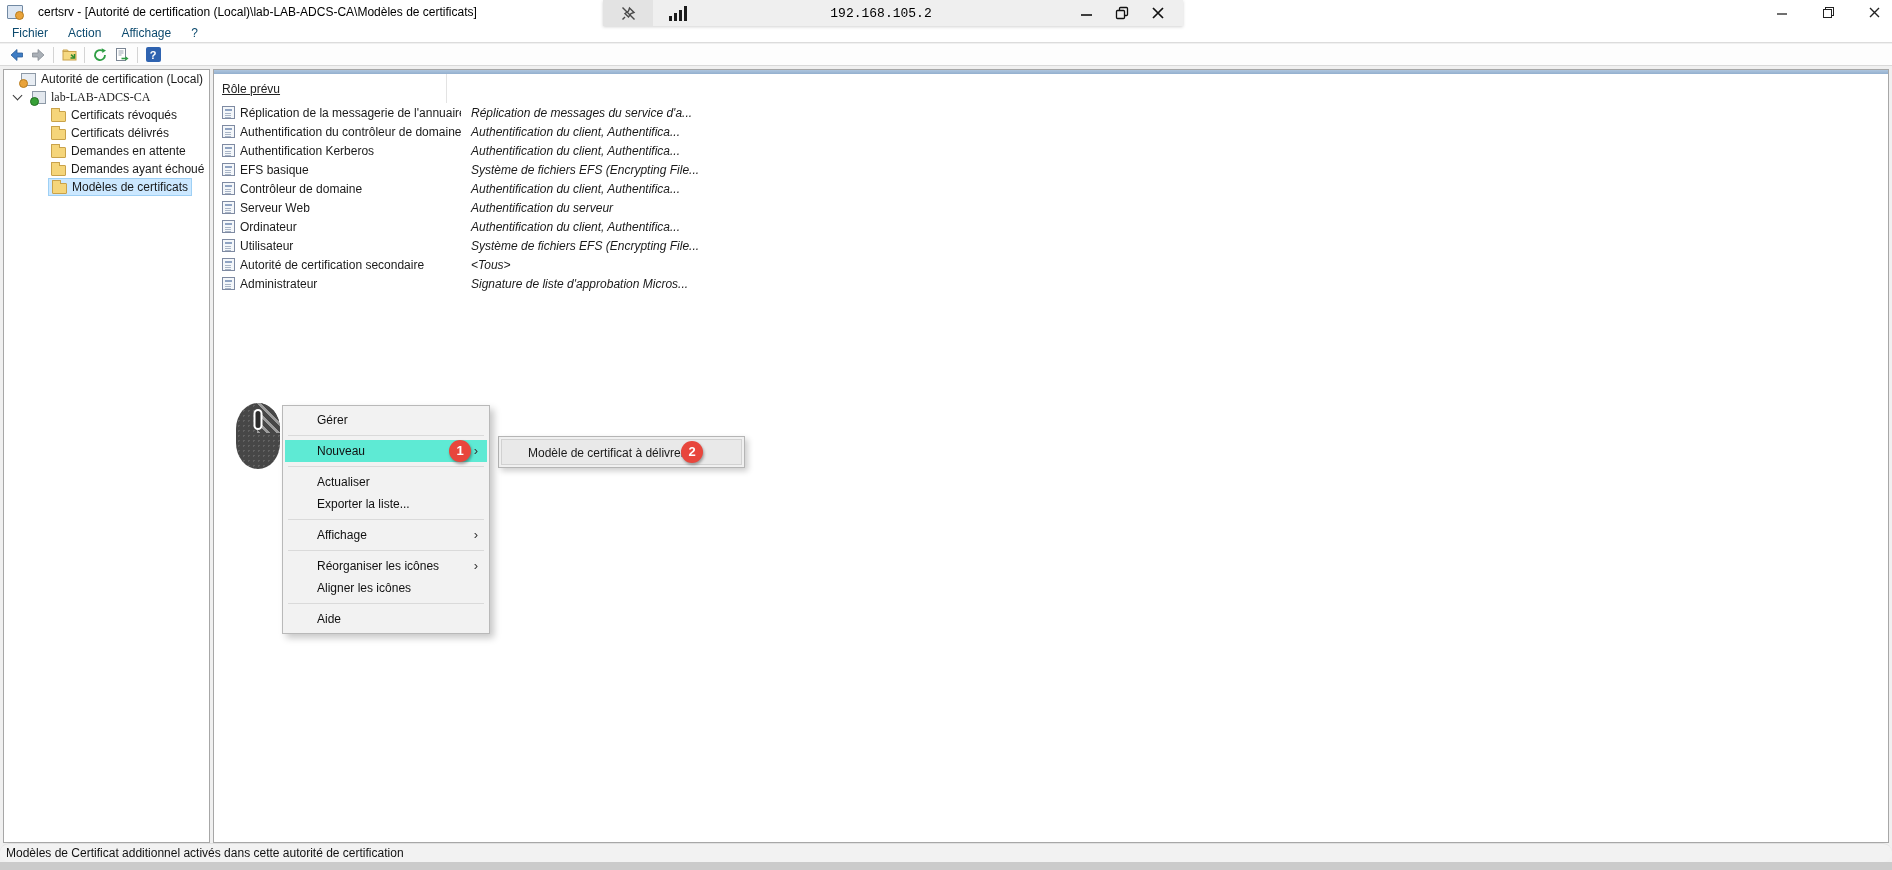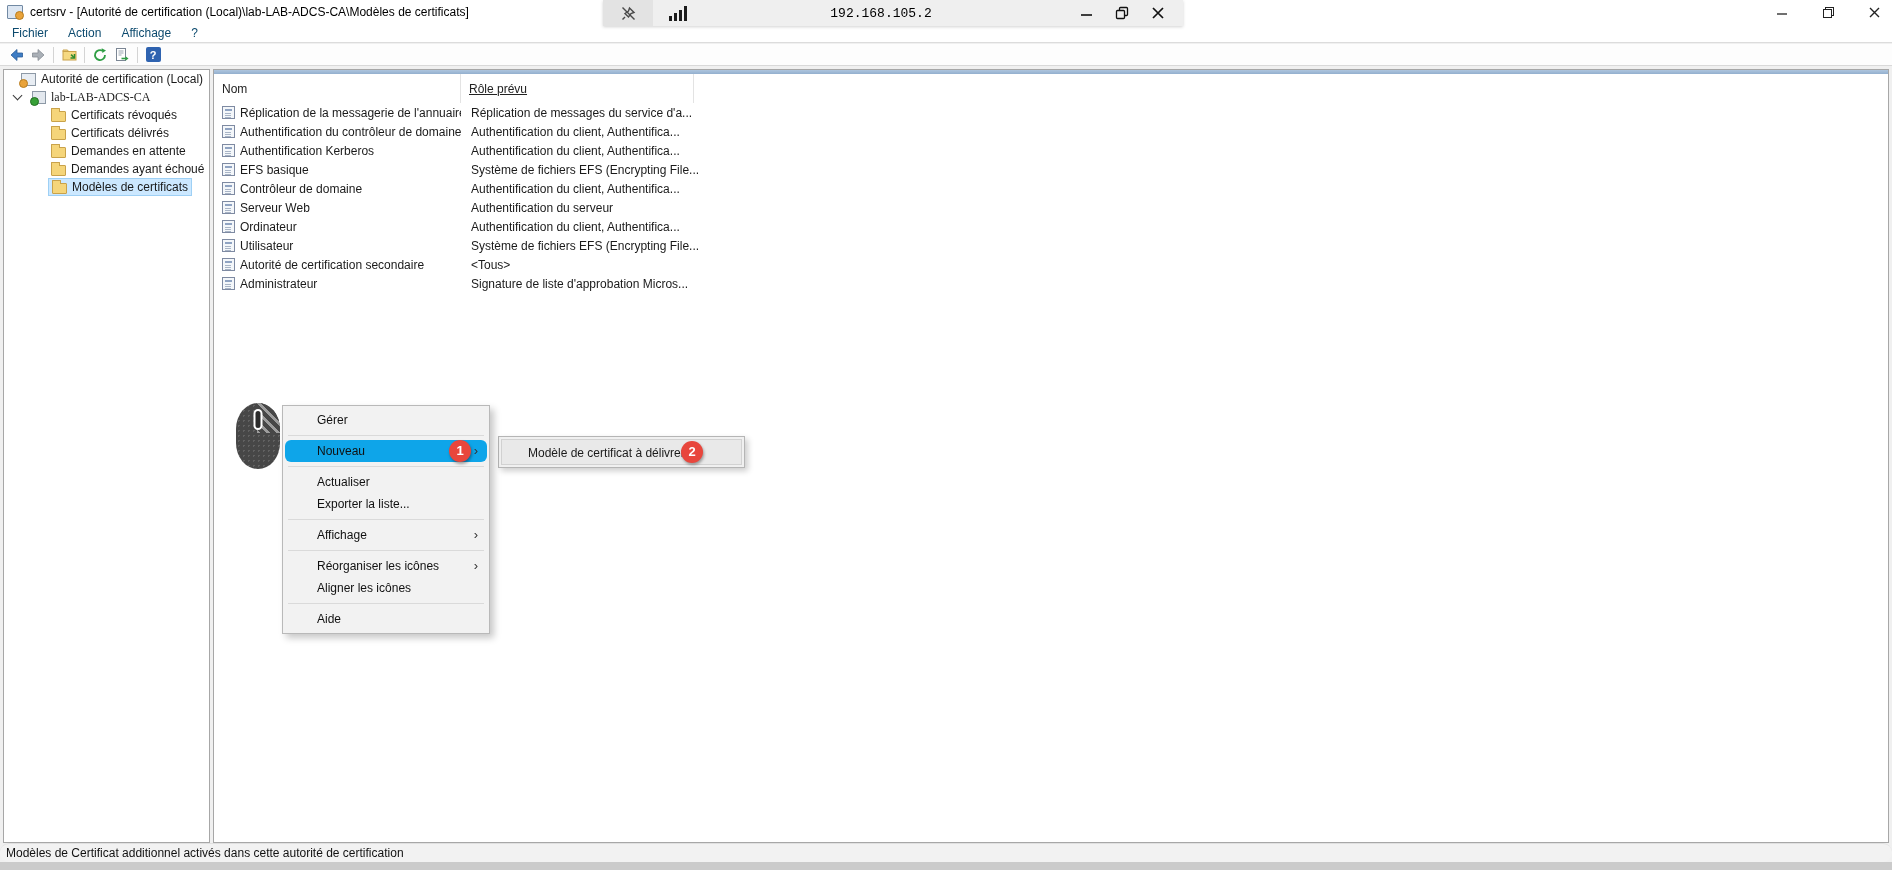--- a/index.html
+++ b/index.html
@@ -9,21 +9,21 @@
     background: #f0f0f0;
     font-family: "Liberation Sans", "DejaVu Sans", sans-serif;
     font-size: 12px;
     color: #1a1a1a;
     overflow: hidden;
   }
 
   
   .titlebar {
     position:absolute; left:0; top:0; right:0; height:24px;
-    background:#ffffff; display:flex; align-items:center; padding-left:7px; gap:7px;
+    background:#ffffff; display:flex; align-items:center; padding-left:7px; gap:15px;
   }
   .app-icon { width:16px; height:14px; background:#dce6f2; border:1px solid #7189a3; position:relative; border-radius:1px; }
   .app-icon::after { content:""; position:absolute; right:-2px; bottom:-2px; width:7px; height:7px; border-radius:50%; background:#e9a33b; border:1px solid #b87d20; }
   .title-text { color:#000; }
   .win-controls { position:absolute; right:10px; top:0; height:24px; display:flex; align-items:center; gap:30px; }
   .win-btn { display:flex; align-items:center; justify-content:center; width:16px; height:20px; }
 
   
   .rdp-bar {
     position:absolute; left:603px; top:0; width:580px; height:26px; z-index:40;
@@ -86,34 +86,34 @@
     border:1px solid #9ed0f5; height:18px; padding:0 3px; margin-left:-3px; }
 
   
   .list-header { display:flex; height:29px; align-items:center; color:#222; }
   .hcell { height:100%; display:flex; align-items:center; padding-left:8px; border-right:1px solid #e3e3e3; }
   .hcell.c1 { width:247px; }
   .hcell.c2 { width:233px;text-decoration:underline; }
   .list-row { display:flex; height:19px; align-items:center; }
   .cell { display:flex; align-items:center; overflow:hidden; white-space:nowrap; }
   .cell.name-cell { width:247px; padding-left:8px; gap:5px; }
-  .cell.role-cell { width:300px; padding-left:10px; }
+  .cell.role-cell { width:300px; padding-left:10px;font-style:italic; }
   .cert-icon { width:13px; height:13px; border:1px solid #7e8aa2; background:#f4f7fa; position:relative; flex:none; }
   .cert-icon::before { content:""; position:absolute; left:2px; right:2px; top:2px; height:2px; background:#8fa3c2; }
   .cert-icon::after { content:""; position:absolute; left:2px; top:6px; width:6px; height:1px;
     background:#a8b4c6; box-shadow:0 2px 0 #a8b4c6, 0 4px 0 #a8b4c6; }
 
   
   .context-menu {
     position:absolute; left:282px; top:405px; width:208px; z-index:30;
     background:#f2f2f2; border:1px solid #b9b9b9; box-shadow:4px 4px 7px rgba(0,0,0,0.22);
     padding:3px 2px;
   }
   .menu-item { height:22px; line-height:22px; padding-left:32px; position:relative; color:#111; white-space:nowrap; }
-  .menu-item.highlight { background:#0ea5e9;border-radius:6px; }
+  .menu-item.highlight { background:#5eead4; }
   .menu-sep { height:1px; background:#dadada; margin:4px 3px; }
   .menu-arrow { position:absolute; right:9px; top:0; font-size:13px; color:#333; }
 
   
   .submenu {
     position:absolute; left:498px; top:436px; width:247px; z-index:29;
     background:#f0f0f0; border:1px solid #b5b5b5; box-shadow:3px 3px 6px rgba(0,0,0,0.2); padding:2px;
   }
   .submenu-item { height:26px; line-height:26px; background:#e9e9e9; border:1px solid #d2d2d2;
     padding-left:26px; position:relative; white-space:nowrap; }
@@ -296,23 +296,20 @@
         <span class="folder-icon"></span>
         <span>Modèles de certificats</span>
       </span>
     </div>
   </div>
 </div>
 
 <div class="list-pane">
   <div class="list-accent"></div>
   <div class="list-header">
-    <div class="hcell c1">
-        <span>Nom</span>
-      </div>
     <div class="hcell c2">
         <span>Rôle prévu</span>
       </div>
   </div>
   <div class="list-body">
     <div class="list-row">
       <div class="cell name-cell">
           <span class="cert-icon"></span>
           <span>Réplication de la messagerie de l'annuaire</span>
         </div>

